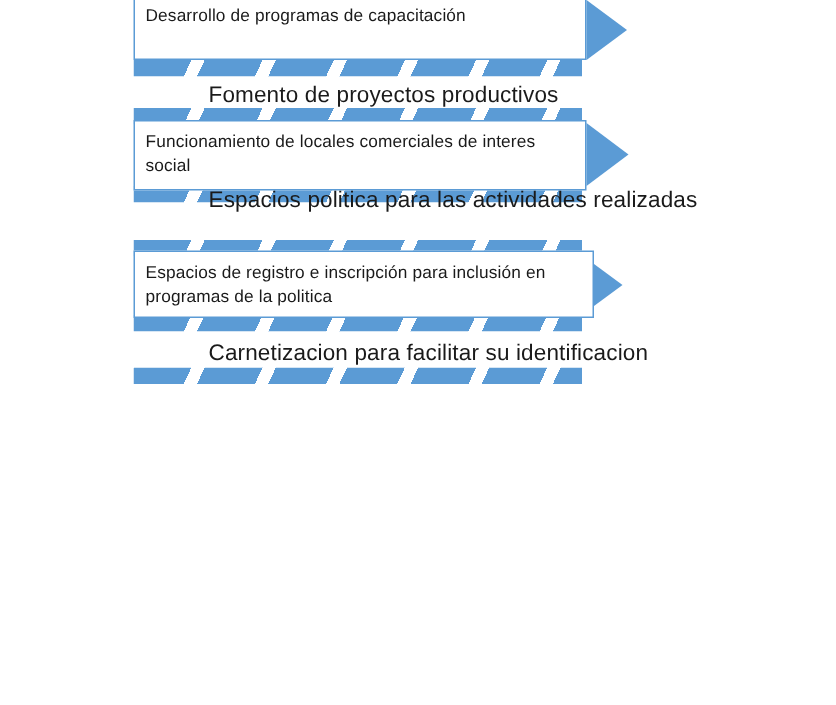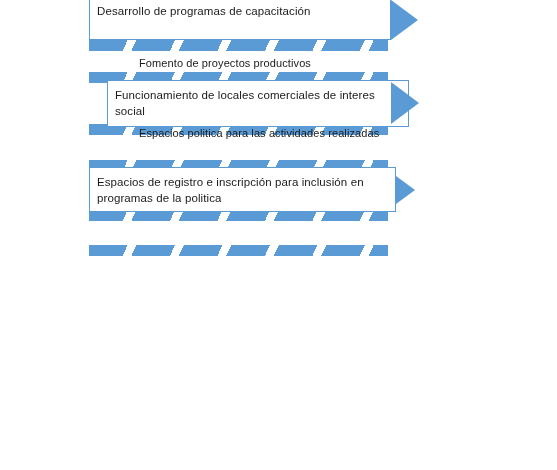--- a/index.html
+++ b/index.html
@@ -45,21 +45,21 @@
     width: 0;
     height: 0;
     border-style: solid;
     border-color: transparent transparent transparent #5B9BD5;
     z-index: 4;
   }
 
   
   .caption {
     position: absolute;
-    font-size: 11px;
+    font-size: 15px;
     line-height: 15px;
     color: #1a1a1a;
     letter-spacing: 0.1px;
     white-space: nowrap;
     z-index: 5;
     padding-left: 44px;
   }
 
   
   .chevron-band {
@@ -96,21 +96,21 @@
   <div class="chevron-band" style="left:89px; top:40px; width:299px;">
     <div class="stripes"></div>
   </div>
 
   <div class="caption" style="left:95px; top:56px;">Fomento  de  proyectos productivos</div>
 
   <div class="chevron-band" style="left:89px; top:72px; width:299px;">
     <div class="stripes"></div>
   </div>
 
-  <div class="process-box" style="left:107px; top:80px; width:302px; height:47px;">
+  <div class="process-box" style="left:89px; top:80px; width:302px; height:47px;">
     <span class="process-box-label">Funcionamiento  de  locales comerciales de interes social</span>
   </div>
   <div class="arrow-head" style="left:391px; top:82px; border-width:21px 0 21px 28px;"></div>
 
   <div class="chevron-band" style="left:89px; top:124px; width:299px;">
     <div class="stripes"></div>
   </div>
 
   <div class="caption" style="left:95px; top:126px;">Espacios politica para las actividades realizadas</div>
 
@@ -120,18 +120,19 @@
 
   <div class="process-box" style="left:89px; top:167px; width:307px; height:45px;">
     <span class="process-box-label">Espacios de registro e  inscripción para inclusión en programas de la politica</span>
   </div>
   <div class="arrow-head" style="left:396px; top:176px; border-width:14px 0 14px 19px;"></div>
 
   <div class="chevron-band" style="left:89px; top:210px; width:299px;">
     <div class="stripes"></div>
   </div>
 
+  <div class="caption" style="left:95px; top:228px;">Carnetizacion para facilitar su identificacion</div>
 
   <div class="chevron-band" style="left:89px; top:245px; width:299px;">
     <div class="stripes"></div>
   </div>
 
 </div>
 
 </body></html>

